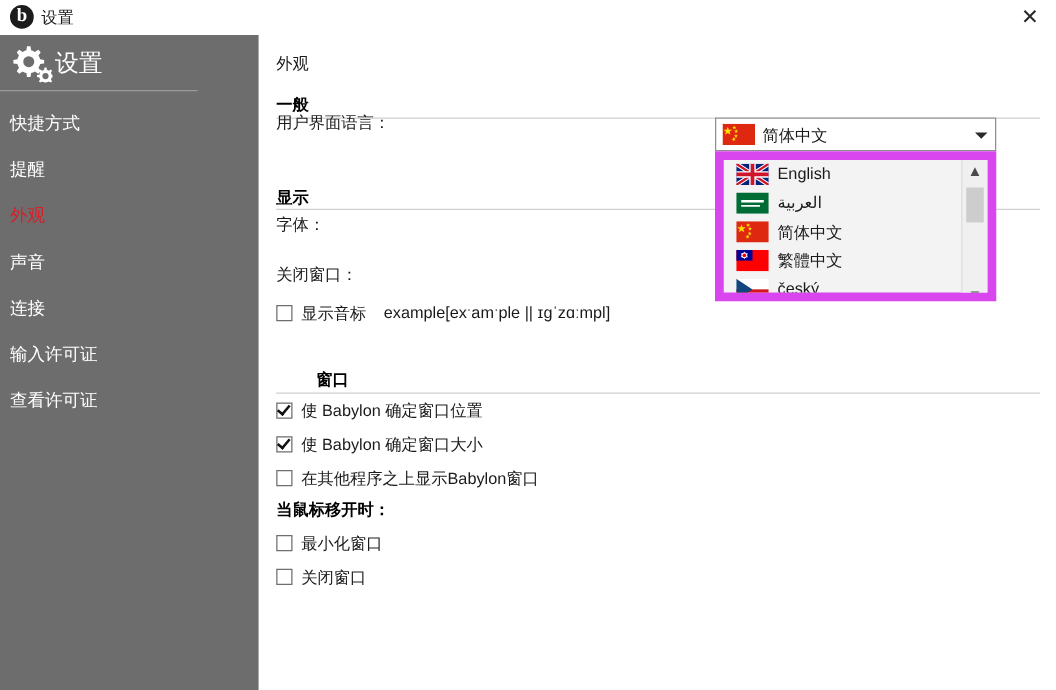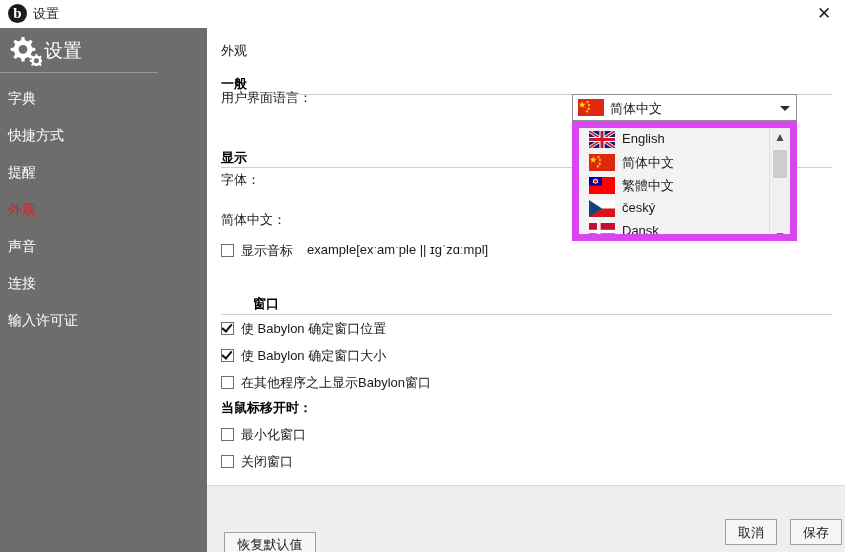--- a/index.html
+++ b/index.html
@@ -279,42 +279,42 @@
             <circle cx="15" cy="14.3" r="4.4" fill="#6d6d6d"></circle>
             <path d="M27.6 19.0 L29.2 19.0 L29.5 20.8 C30.1 21.0 30.6 21.2 31.1 21.5 L32.6 20.5 L33.7 21.6 L32.7 23.1 C33.0 23.6 33.2 24.1 33.4 24.7 L35.2 25.0 L35.2 26.6 L33.4 26.9 C33.2 27.5 33.0 28.0 32.7 28.5 L33.7 30.0 L32.6 31.1 L31.1 30.1 C30.6 30.4 30.1 30.6 29.5 30.8 L29.2 32.6 L27.6 32.6 L27.3 30.8 C26.7 30.6 26.2 30.4 25.7 30.1 L24.2 31.1 L23.1 30.0 L24.1 28.5 C23.8 28.0 23.6 27.5 23.4 26.9 L21.6 26.6 L21.6 25.0 L23.4 24.7 C23.6 24.1 23.8 23.6 24.1 23.1 L23.1 21.6 L24.2 20.5 L25.7 21.5 C26.2 21.2 26.7 21.0 27.3 20.8 Z"></path>
             <circle cx="28.4" cy="25.8" r="2.5" fill="#6d6d6d"></circle>
           </g>
         </svg>
       </span>
       <div class="sidebar-title">设置</div>
     </div>
     <div class="sidebar-sep"></div>
     <div class="sidebar-list">
-      <div class="sidebar-item">字典</div>
       <div class="sidebar-item">快捷方式</div>
       <div class="sidebar-item">提醒</div>
       <div class="sidebar-item active">外观</div>
       <div class="sidebar-item">声音</div>
       <div class="sidebar-item">连接</div>
       <div class="sidebar-item">输入许可证</div>
+      <div class="sidebar-item">查看许可证</div>
     </div>
   </div>
 
   <div class="content">
 
     <div class="section-head" style="left:14px; top:14px;">外观</div>
 
     <div class="group-label" style="left:14px; top:47px;">一般</div>
     <div class="hr" style="left:14px; top:66px; width:611px;"></div>
     <div class="field-label" style="left:14px; top:61px;">用户界面语言：</div>
 
     <div class="hr" style="left:14px; top:139px; width:611px;"></div>
     <div class="group-label" style="left:14px; top:121px;">显示</div>
     <div class="field-label" style="left:14px; top:143px;">字体：</div>
-    <div class="field-label" style="left:14px; top:183px;">简体中文：</div>
+    <div class="field-label" style="left:14px; top:183px;">关闭窗口：</div>
 
     <div class="cb-row" style="left:14px; top:214px;">
       <span class="cb"></span>
       <span class="cb-label">显示音标</span>
     </div>
     <div class="phonetic" style="left:100px; top:214px;">example[exˑamˑple || ɪɡˈzɑːmpl]</div>
 
     <div class="group-label" style="left:14px; top:267px;margin-left:32px;">窗口</div>
     <div class="hr" style="left:14px; top:286px; width:611px;"></div>
 
@@ -368,20 +368,30 @@
               <rect width="26" height="17" fill="#00247d"></rect>
               <path d="M0,0 L26,17 M26,0 L0,17" stroke="#ffffff" stroke-width="3.4"></path>
               <path d="M0,0 L26,17 M26,0 L0,17" stroke="#cf142b" stroke-width="1.8"></path>
               <path d="M13,0 V17 M0,8.5 H26" stroke="#ffffff" stroke-width="5.2"></path>
               <path d="M13,0 V17 M0,8.5 H26" stroke="#cf142b" stroke-width="3"></path>
             </svg>
           </span>
           <span class="lbl">English</span>
         </div>
 
+        <div class="dd-item">
+          <span class="flag">
+            <svg width="26" height="17" viewBox="0 0 26 17">
+              <rect width="26" height="17" fill="#006c35"></rect>
+              <rect x="4" y="6" width="18" height="2" fill="#ffffff"></rect>
+              <rect x="4" y="10" width="15" height="1.4" fill="#ffffff"></rect>
+            </svg>
+          </span>
+          <span class="lbl">العربية</span>
+        </div>
 
         <div class="dd-item">
           <span class="flag">
             <svg width="26" height="17" viewBox="0 0 26 17">
               <rect width="26" height="17" fill="#de2910"></rect>
               <polygon points="4.2,2.3 5.1,4.8 7.7,4.8 5.6,6.3 6.4,8.8 4.2,7.3 2.0,8.8 2.8,6.3 0.7,4.8 3.3,4.8" fill="#ffde00"></polygon>
               <polygon points="9.2,1.4 9.9,2.5 11.1,2.4 10.2,3.2 10.6,4.3 9.4,3.8 8.6,4.5 8.7,3.3 7.8,2.6 9.0,2.5" fill="#ffde00"></polygon>
               <polygon points="11.0,4.3 11.4,5.4 12.6,5.5 11.6,6.2 11.9,7.4 10.9,6.7 9.9,7.3 10.3,6.1 9.4,5.3 10.6,5.3" fill="#ffde00"></polygon>
               <polygon points="10.8,8.1 11.2,9.2 12.4,9.3 11.4,10.0 11.7,11.2 10.7,10.5 9.7,11.1 10.1,9.9 9.2,9.1 10.4,9.1" fill="#ffde00"></polygon>
               <polygon points="8.6,10.7 9.3,11.6 10.5,11.4 9.8,12.4 10.4,13.4 9.2,13.1 8.4,14.0 8.3,12.8 7.2,12.3 8.4,11.9" fill="#ffde00"></polygon>
@@ -428,19 +438,14 @@
       </div>
       <div class="dd-scroll">
         <div class="up">▲</div>
         <div class="dd-thumb"></div>
         <div class="dn">▼</div>
       </div>
     </div>
 
   </div>
 
-  <div class="footer">
-    <div class="btn" id="btn-cancel">取消</div>
-    <div class="btn" id="btn-save">保存</div>
-    <div class="btn" id="btn-restore">恢复默认值</div>
-  </div>
 
 </div>
 
 </body></html>

